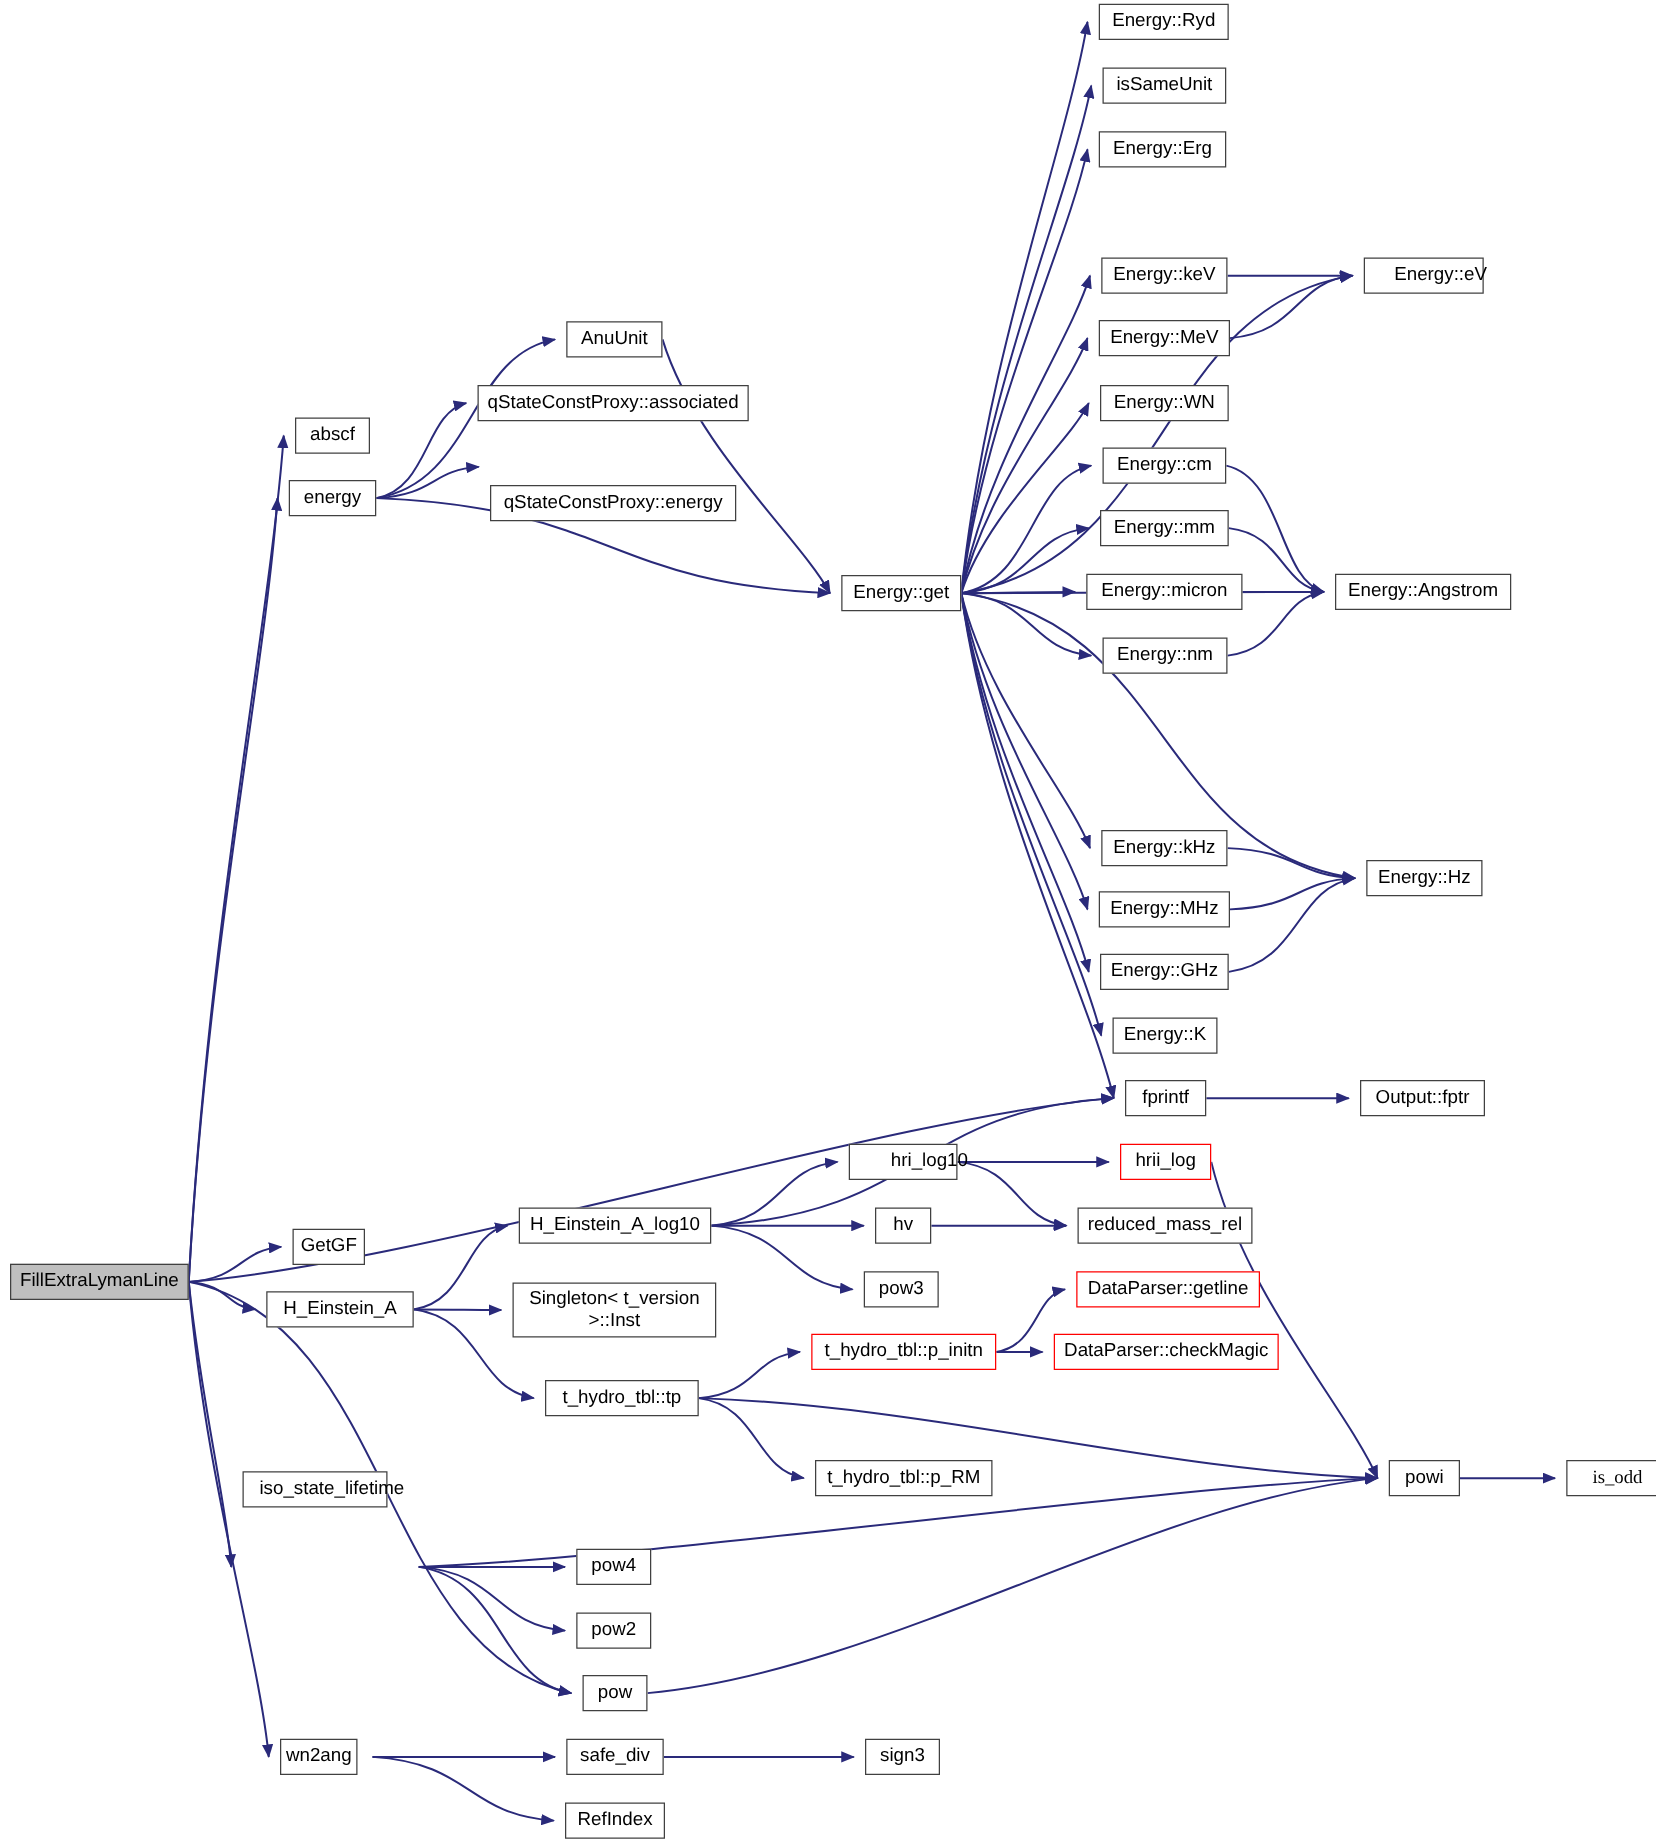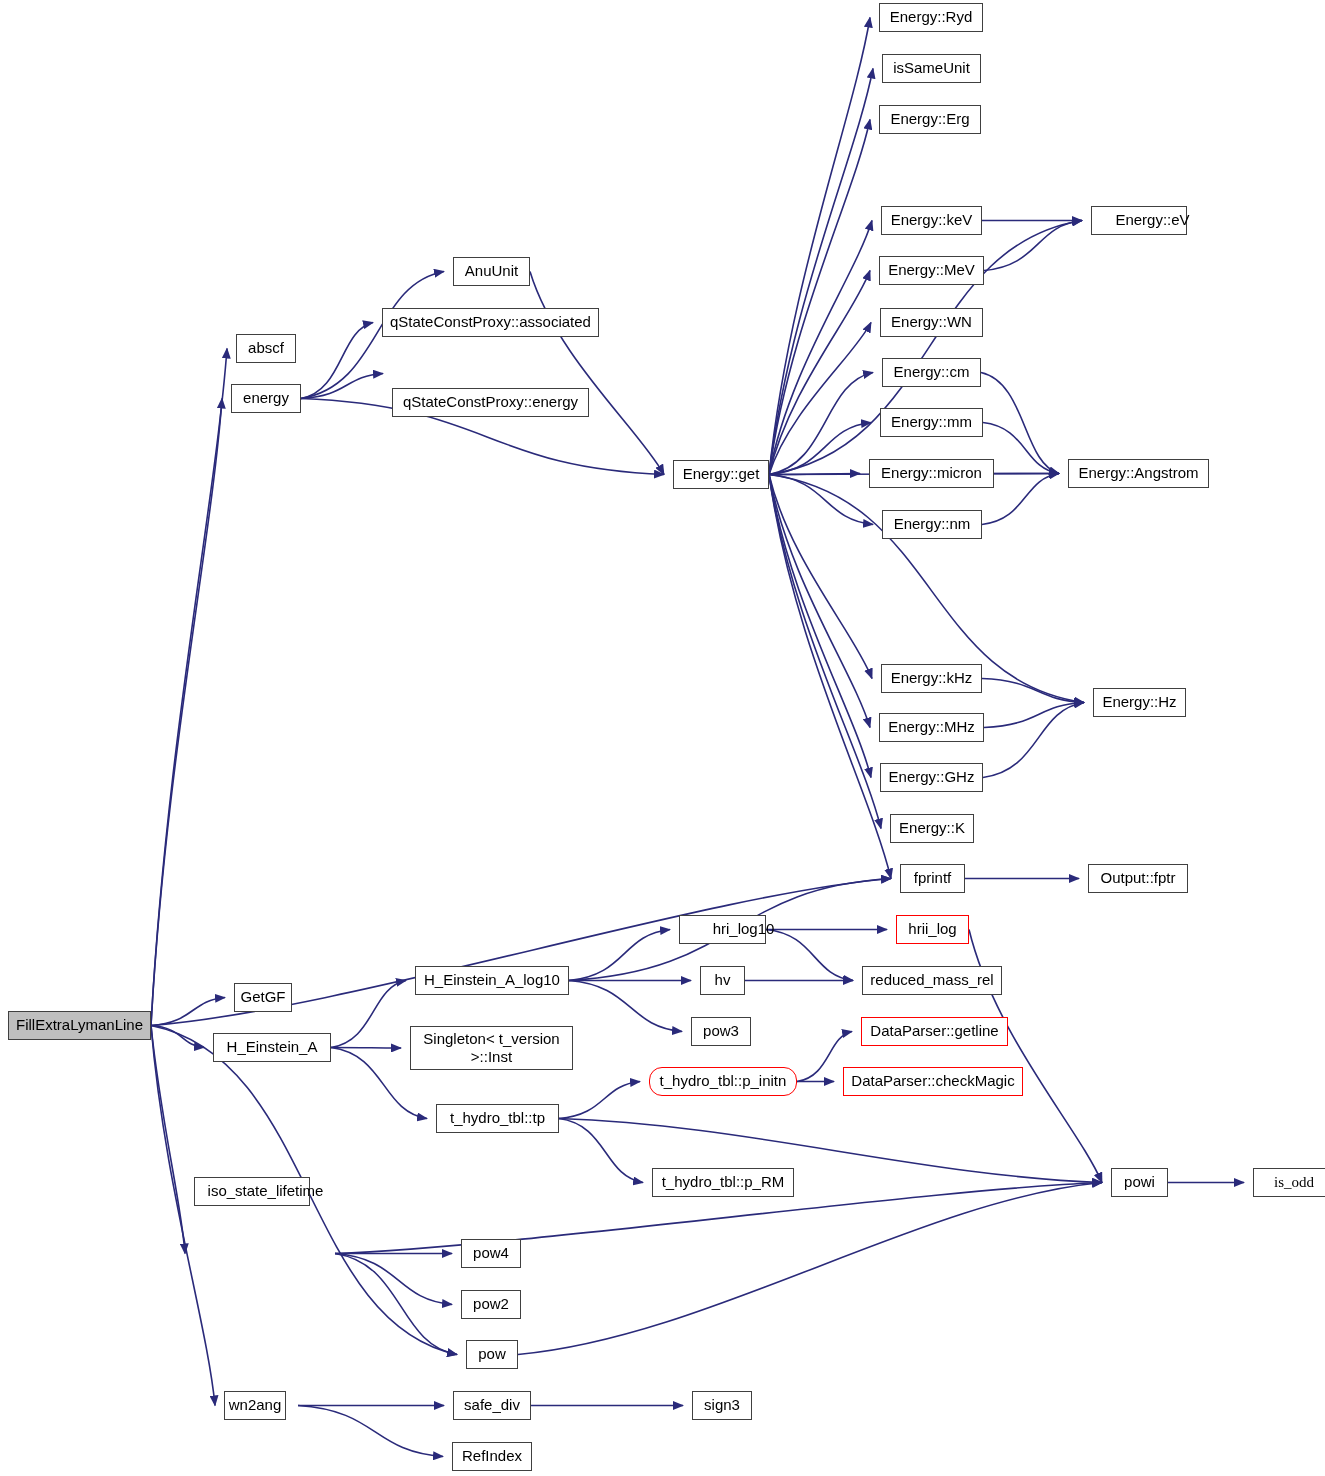--- a/index.html
+++ b/index.html
@@ -135,21 +135,21 @@
     <div class="node red" style="left: 896px; top: 915px; width: 73px; height: 29px;">hrii_log</div>
     <div class="node" style="left: 415px; top: 966px; width: 154px; height: 29px;">H_Einstein_A_log10</div>
     <div class="node" style="left: 700px; top: 966px; width: 45px; height: 29px;">hv</div>
     <div class="node" style="left: 862px; top: 966px; width: 140px; height: 29px;">reduced_mass_rel</div>
     <div class="node" style="left: 234px; top: 983px; width: 58px; height: 29px;">GetGF</div>
     <div class="node" style="left: 691px; top: 1017px; width: 60px; height: 29px;">pow3</div>
     <div class="node red" style="left: 861px; top: 1017px; width: 147px; height: 29px;">DataParser::getline</div>
     <div class="node" style="left: 213px; top: 1033px; width: 118px; height: 29px;">H_Einstein_A</div>
     <div class="node two-line" style="left: 410px; top: 1026px; width: 163px; height: 44px;">Singleton&lt; t_version
 &gt;::Inst</div>
-    <div class="node red" style="left: 649px; top: 1067px; width: 148px; height: 29px; border-radius: 13px;">t_hydro_tbl::p_initn</div>
+    <div class="node red" style="left: 649px; top: 1067px; width: 148px; height: 29px;">t_hydro_tbl::p_initn</div>
     <div class="node red" style="left: 843px; top: 1067px; width: 180px; height: 29px;">DataParser::checkMagic</div>
     <div class="node" style="left: 436px; top: 1104px; width: 123px; height: 29px;">t_hydro_tbl::tp</div>
     <div class="node" style="left: 652px; top: 1168px; width: 142px; height: 29px;">t_hydro_tbl::p_RM</div>
     <div class="node" style="left: 1111px; top: 1168px; width: 57px; height: 29px;">powi</div>
     <div class="node" style="left: 1253px; top: 1168px; width: 82px; height: 29px; font-family: Liberation Serif, serif;">is_odd</div>
     <div class="node" style="left: 194px; top: 1177px; width: 116px; height: 29px; padding-left: 33px;">iso_state_lifetime</div>
     <div class="node" style="left: 461px; top: 1239px; width: 60px; height: 29px;">pow4</div>
     <div class="node" style="left: 461px; top: 1290px; width: 60px; height: 29px;">pow2</div>
     <div class="node" style="left: 466px; top: 1340px; width: 52px; height: 29px;">pow</div>
     <div class="node" style="left: 224px; top: 1391px; width: 62px; height: 29px;">wn2ang</div>

